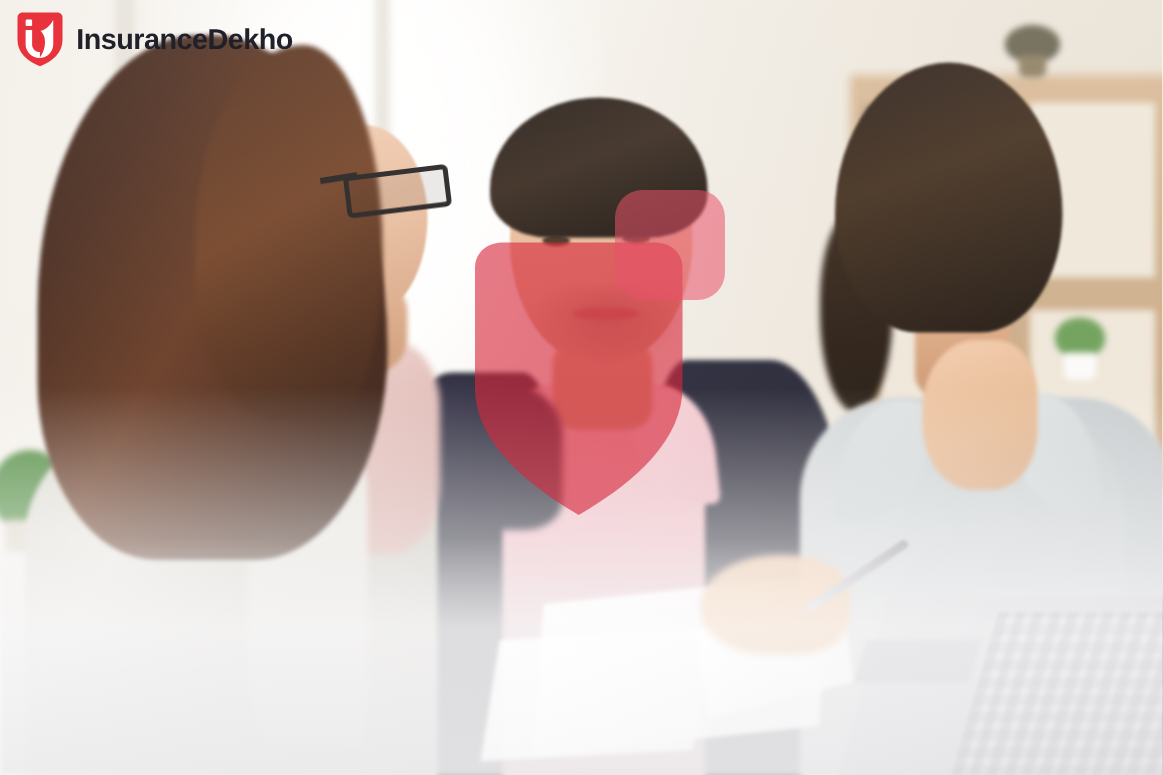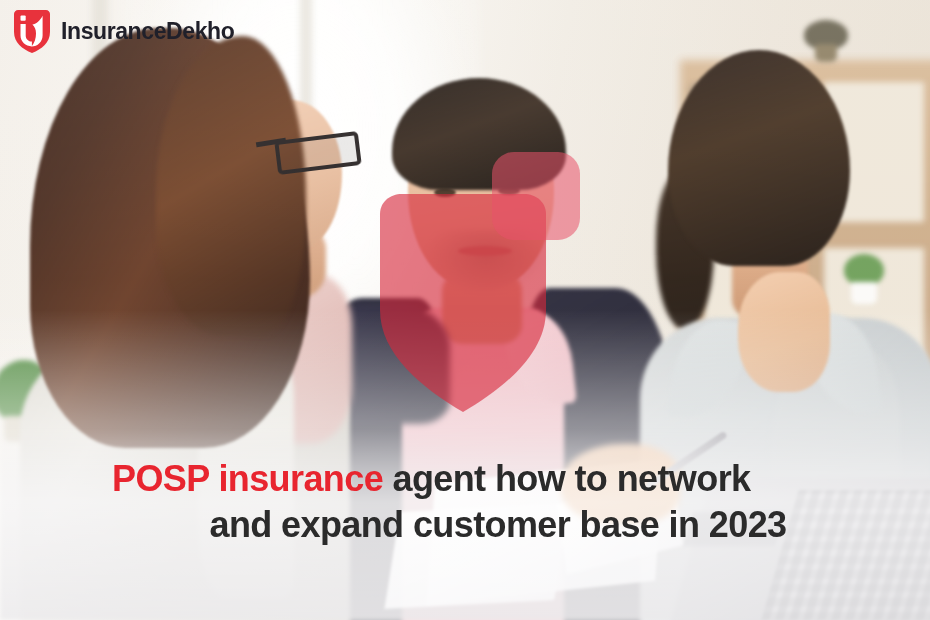--- a/index.html
+++ b/index.html
@@ -608,18 +608,14 @@
       <svg viewBox="0 0 40 46" xmlns="http://www.w3.org/2000/svg" aria-hidden="true">
         <path d="M2 6 C2 3.8 3.8 2 6 2 L34 2 C36.2 2 38 3.8 38 6 L38 24 C38 34.5 29.8 41.2 20 45 C10.2 41.2 2 34.5 2 24 Z" fill="#e8323c"></path>
         <rect x="8.5" y="7.5" width="5.2" height="5.2" rx="1" fill="#ffffff"></rect>
         <path d="M8.5 16 L13.7 16 L13.7 27.5 C13.7 31 16.4 33.6 19.9 33.6 L19.9 38.4 C13.6 38.4 8.5 33.6 8.5 27.6 Z" fill="#ffffff"></path>
         <path d="M30.6 7.8 L30.6 27.4 C30.6 33.6 25.6 38.4 19.6 38.4 C22.6 34.6 24 30.2 24 25.4 C24 21.4 22.6 18.8 20.4 16.6 C24 16.2 27.8 13.2 30.6 7.8 Z" fill="#ffffff"></path>
       </svg>
     </span>
     <span class="logo-text">InsuranceDekho</span>
   </div>
 
-  <h1 class="headline">
-    <span class="hl-accent">POSP insurance</span><span> agent how to network</span>
-    <span class="line2">and expand customer base in 2023</span>
-  </h1>
 
 </div>
 
 </body></html>

